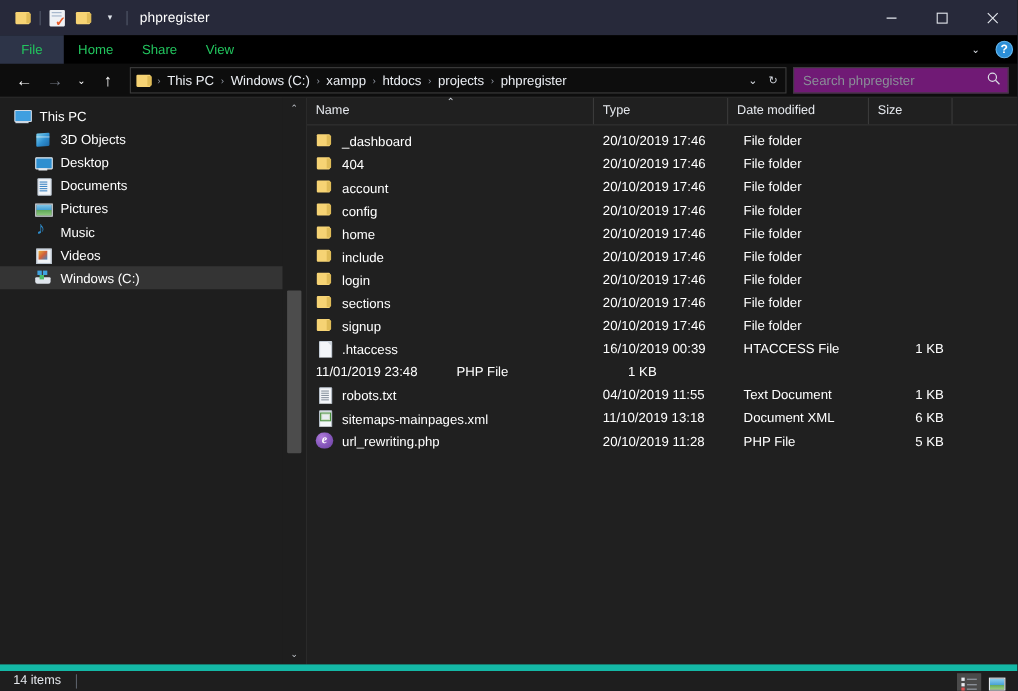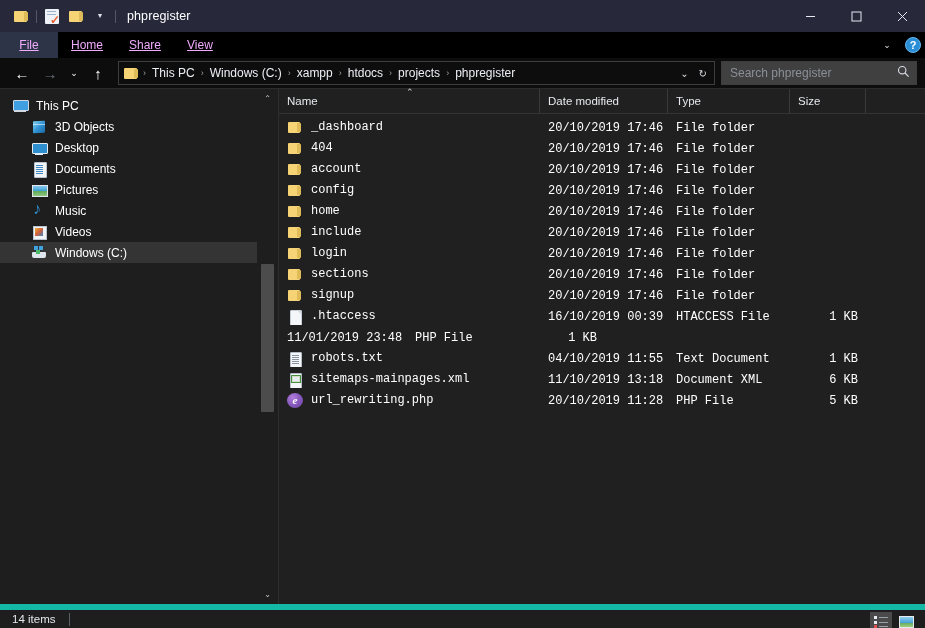--- a/index.html
+++ b/index.html
@@ -77,23 +77,22 @@
 
   
   .ribbon {
     height: 26px; flex: 0 0 26px;
     background: #000000;
     display: flex; align-items: stretch;
     position: relative;
   }
   .rtab {
     display: flex; align-items: center; justify-content: center;
-    color: #f0abfc; font-size: 12px; padding: 0 13px;
+    color: #22c55e; font-size: 12px; padding: 0 13px;
     min-width: 48px;
-    text-decoration: underline;
   }
   .rtab.file { background: #2d3448; min-width: 58px; }
   .ribbon-right {
     position: absolute; right: 4px; top: 0; height: 26px;
     display: flex; align-items: center; gap: 8px;
   }
   .ribbon-chev { color: #dfe3ea; font-size: 9px; width: 20px; text-align: center; }
   .help-ico {
     width: 16px; height: 16px; border-radius: 50%;
     background: #2b8fd8;
@@ -140,21 +139,21 @@
   .crumb {
     color: #eceff4; font-size: 12px; padding: 0 4px; white-space: nowrap;
   }
   .crumb-arrow {
     color: #9aa0ab; font-size: 9px; padding: 0 2px; flex: 0 0 auto;
   }
   .crumb-tail { margin-left: auto; display: flex; align-items: center; flex: 0 0 auto; }
   .crumb-tail span { color: #d9dde4; padding: 0 5px; font-size: 10px; }
   .searchbox {
     width: 196px; height: 24px; flex: 0 0 196px;
-    border: 1px solid #3d3d3d; background: #404040;
+    border: 1px solid #3d3d3d; background: #701a75;
     display: flex; align-items: center;
     padding: 0 6px 0 8px;
   }
   .searchbox .ph { color: #8a8f98; font-size: 12px; flex: 1 1 auto; }
   .search-ico { color: #d9dde4; font-size: 12px; }
 
   
   .body {
     flex: 1 1 auto; display: flex; min-height: 0;
     background: #202020;
@@ -295,21 +294,21 @@
   .sortcaret {
     position: absolute; left: 127px; top: -1px;
     color: #cfd4db; font-size: 9px; line-height: 1;
   }
   .rows { flex: 1 1 auto; overflow: hidden; padding-top: 3px; }
   .row {
     height: 21px; display: flex; align-items: center;
     color: #ffffff; font-size: 12px;
     white-space: nowrap;
   }
-  .cell { display: flex; align-items: flex-start; overflow: hidden; font-family: Liberation Mono, monospace; }
+  .cell { display: flex; align-items: flex-end; overflow: hidden; }
   .cell.c-name { width: 261px; flex: 0 0 261px; padding-left: 8px; }
   .cell.c-date { width: 128px; flex: 0 0 128px; padding-left: 8px; }
   .cell.c-type { width: 122px; flex: 0 0 122px; padding-left: 8px; }
   .cell.c-size { width: 76px; flex: 0 0 76px; justify-content: flex-end; padding-right: 8px; }
   .fico { width: 16px; height: 16px; flex: 0 0 16px; position: relative; margin-right: 8px; }
 
   
   .fi-folder::before {
     content: ""; position: absolute; left: 1px; top: 2px;
     width: 12px; height: 11px; background: #f6d374; border-radius: 1px;
@@ -536,25 +535,25 @@
         <div class="sb-arrow">⌄</div>
       </div>
     </div>
 
     <div class="filepane">
       <div class="colhead">
         <div class="col c-name">
           <span class="sortcaret">⌃</span>
           <span>Name</span>
         </div>
+        <div class="col c-type">
+          <span>Type</span>
+        </div>
         <div class="col c-date">
           <span>Date modified</span>
-        </div>
-        <div class="col c-type">
-          <span>Type</span>
         </div>
         <div class="col c-size">
           <span>Size</span>
         </div>
         <div class="col c-end"></div>
       </div>
 
       <div class="rows">
         <div class="row">
           <div class="cell c-name">

